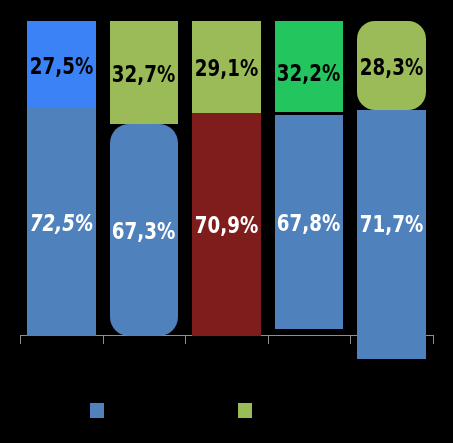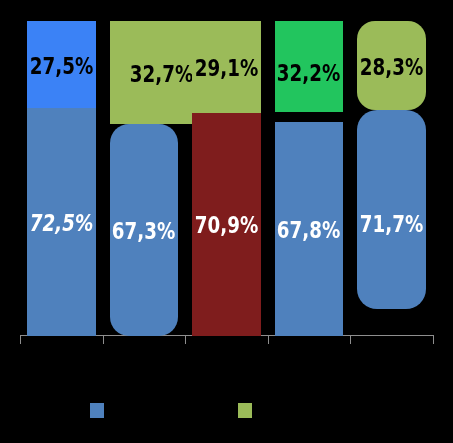--- a/index.html
+++ b/index.html
@@ -58,51 +58,51 @@
     <div class="bar" style="left: 27.3px; top: 21.4px; width: 68.6px; height: 314.6px;">
       <div class="seg seg-upper" style="top: 0px; height: 111px; background: #3b82f6;">
         <div class="dlabel lbl-upper" style="top: 33.2575px; color: rgb(0, 0, 0); font-size: 23px; line-height: 23px; transform: scaleX(0.795) translateZ(0px);">27,5%</div>
       </div>
       <div class="seg seg-lower" style="top: 86.515px; height: 228.085px; background: rgb(79, 129, 189); font-style: italic;">
         <div class="dlabel lbl-lower" style="top: 104.043px; color: rgb(255, 255, 255); font-size: 23px; line-height: 23px; transform: scaleX(0.795) translateZ(0px);">72,5%</div>
       </div>
     </div>
 
     <div class="bar" style="left: 109.78px; top: 21.4px; width: 68.6px; height: 314.6px;">
-      <div class="seg seg-upper" style="top: 0px; height: 102.874px; background: rgb(155, 187, 89); padding-left: 36px;">
+      <div class="seg seg-upper" style="top: 0px; height: 102.874px; background: rgb(155, 187, 89);">
         <div class="dlabel lbl-upper" style="top: 41.4371px; color: rgb(0, 0, 0); font-size: 23px; line-height: 23px; transform: scaleX(0.795) translateZ(0px);">32,7%</div>
       </div>
       <div class="seg seg-lower" style="top: 102.874px; height: 211.726px; background: rgb(79, 129, 189); border-radius: 19px;">
         <div class="dlabel lbl-lower" style="top: 95.8629px; color: rgb(255, 255, 255); font-size: 23px; line-height: 23px; transform: scaleX(0.795) translateZ(0px);">67,3%</div>
       </div>
     </div>
 
     <div class="bar" style="left: 192.26px; top: 21.4px; width: 68.6px; height: 314.6px;">
       <div class="seg seg-upper" style="top: 0px; height: 91.5486px; background: rgb(155, 187, 89);">
         <div class="dlabel lbl-upper" style="top: 35.7743px; color: rgb(0, 0, 0); font-size: 23px; line-height: 23px; transform: scaleX(0.795) translateZ(0px);">29,1%</div>
       </div>
       <div class="seg seg-lower" style="top: 91.5486px; height: 223.051px; background: #7f1d1d;">
         <div class="dlabel lbl-lower" style="top: 101.526px; color: rgb(255, 255, 255); font-size: 23px; line-height: 23px; transform: scaleX(0.795) translateZ(0px);">70,9%</div>
       </div>
     </div>
 
     <div class="bar" style="left: 274.74px; top: 21.4px; width: 68.6px; height: 314.6px;">
       <div class="seg seg-upper" style="top: 0px; height: 91px; background: #22c55e;">
         <div class="dlabel lbl-upper" style="top: 40.6506px; color: rgb(0, 0, 0); font-size: 23px; line-height: 23px; transform: scaleX(0.795) translateZ(0px);">32,2%</div>
       </div>
-      <div class="seg seg-lower" style="top: 101px; height: 213.299px; background: rgb(79, 129, 189);">
+      <div class="seg seg-lower" style="top: 94px; height: 213.299px; background: rgb(79, 129, 189);">
         <div class="dlabel lbl-lower" style="top: 96.6494px; color: rgb(255, 255, 255); font-size: 23px; line-height: 23px; transform: scaleX(0.795) translateZ(0px);">67,8%</div>
       </div>
     </div>
 
     <div class="bar" style="left: 357.22px; top: 21.4px; width: 68.6px; height: 314.6px;">
       <div class="seg seg-upper" style="top: 0px; height: 89.0318px; background: rgb(155, 187, 89); border-radius: 18px;">
         <div class="dlabel lbl-upper" style="top: 34.5159px; color: rgb(0, 0, 0); font-size: 23px; line-height: 23px; transform: scaleX(0.795) translateZ(0px);">28,3%</div>
       </div>
-      <div class="seg seg-lower" style="top: 89.0318px; height: 199px; background: rgb(79, 129, 189); border-radius: 20px;">
+      <div class="seg seg-lower" style="top: 89.0318px; height: 249px; background: rgb(79, 129, 189);">
         <div class="dlabel lbl-lower" style="top: 102.784px; color: rgb(255, 255, 255); font-size: 23px; line-height: 23px; transform: scaleX(0.795) translateZ(0px);">71,7%</div>
       </div>
     </div>
 
     <div class="cat-label" style="left: 27.3px; width: 68.6px; top: 341px;"></div>
     <div class="cat-label" style="left: 109.78px; width: 68.6px; top: 341px;"></div>
     <div class="cat-label" style="left: 192.26px; width: 68.6px; top: 341px;"></div>
     <div class="cat-label" style="left: 274.74px; width: 68.6px; top: 341px;"></div>
     <div class="cat-label" style="left: 357.22px; width: 68.6px; top: 341px;"></div>
   </div>

